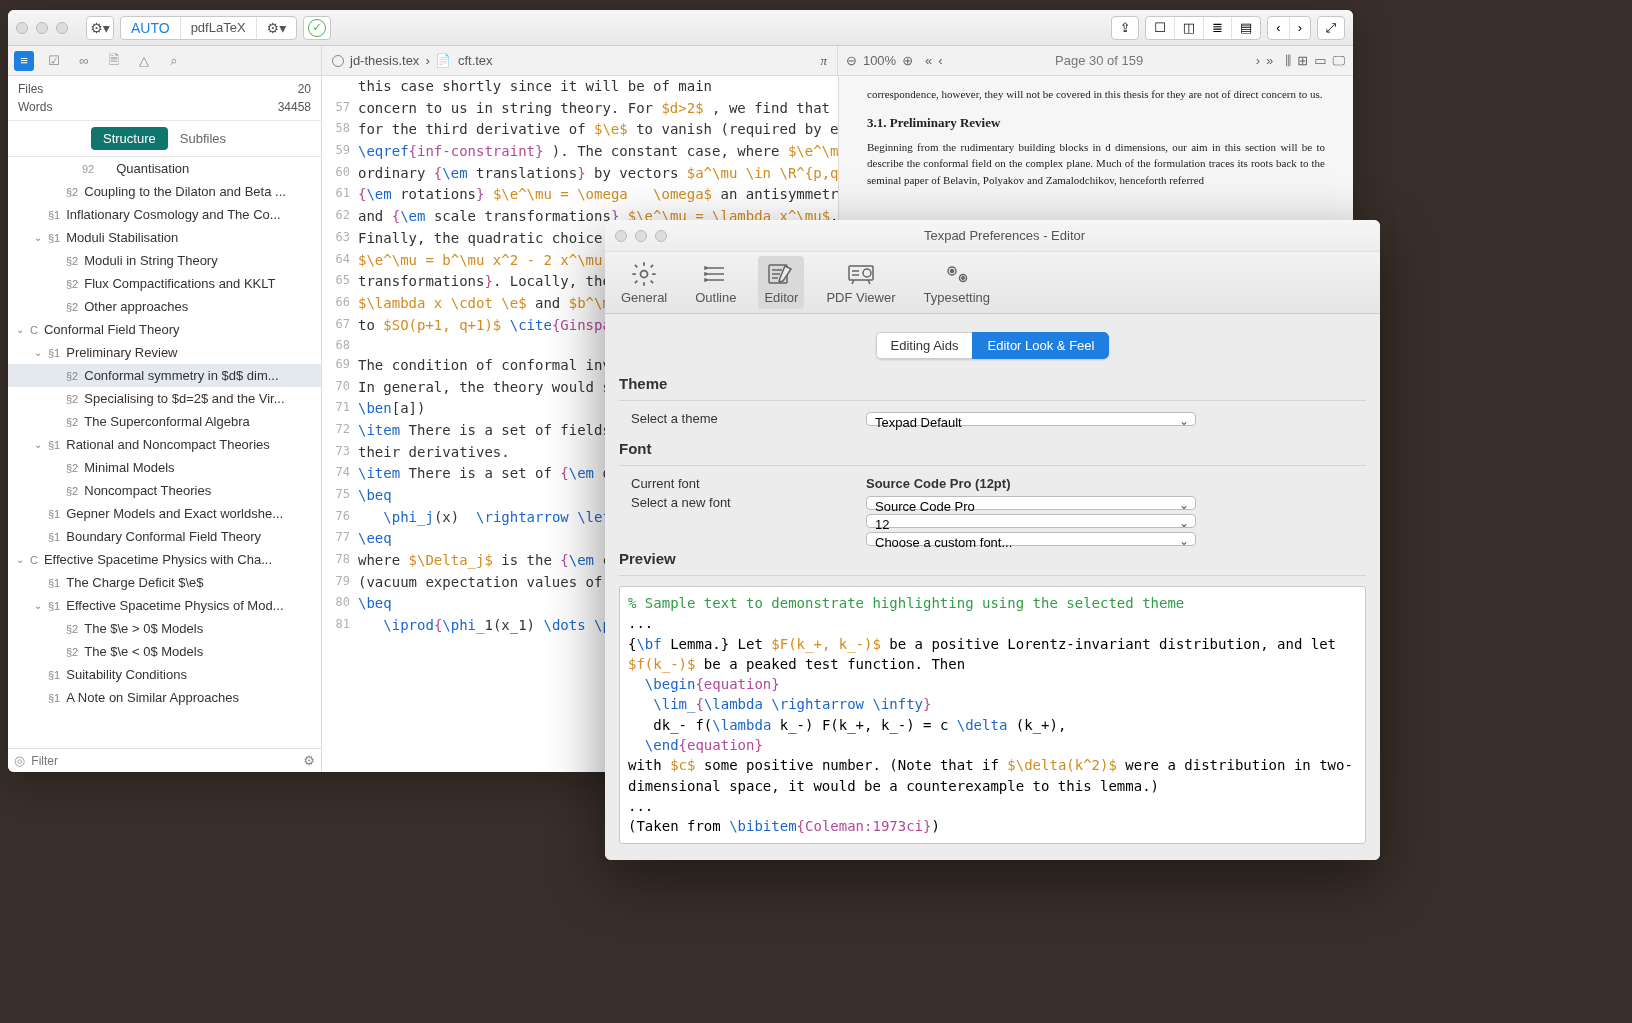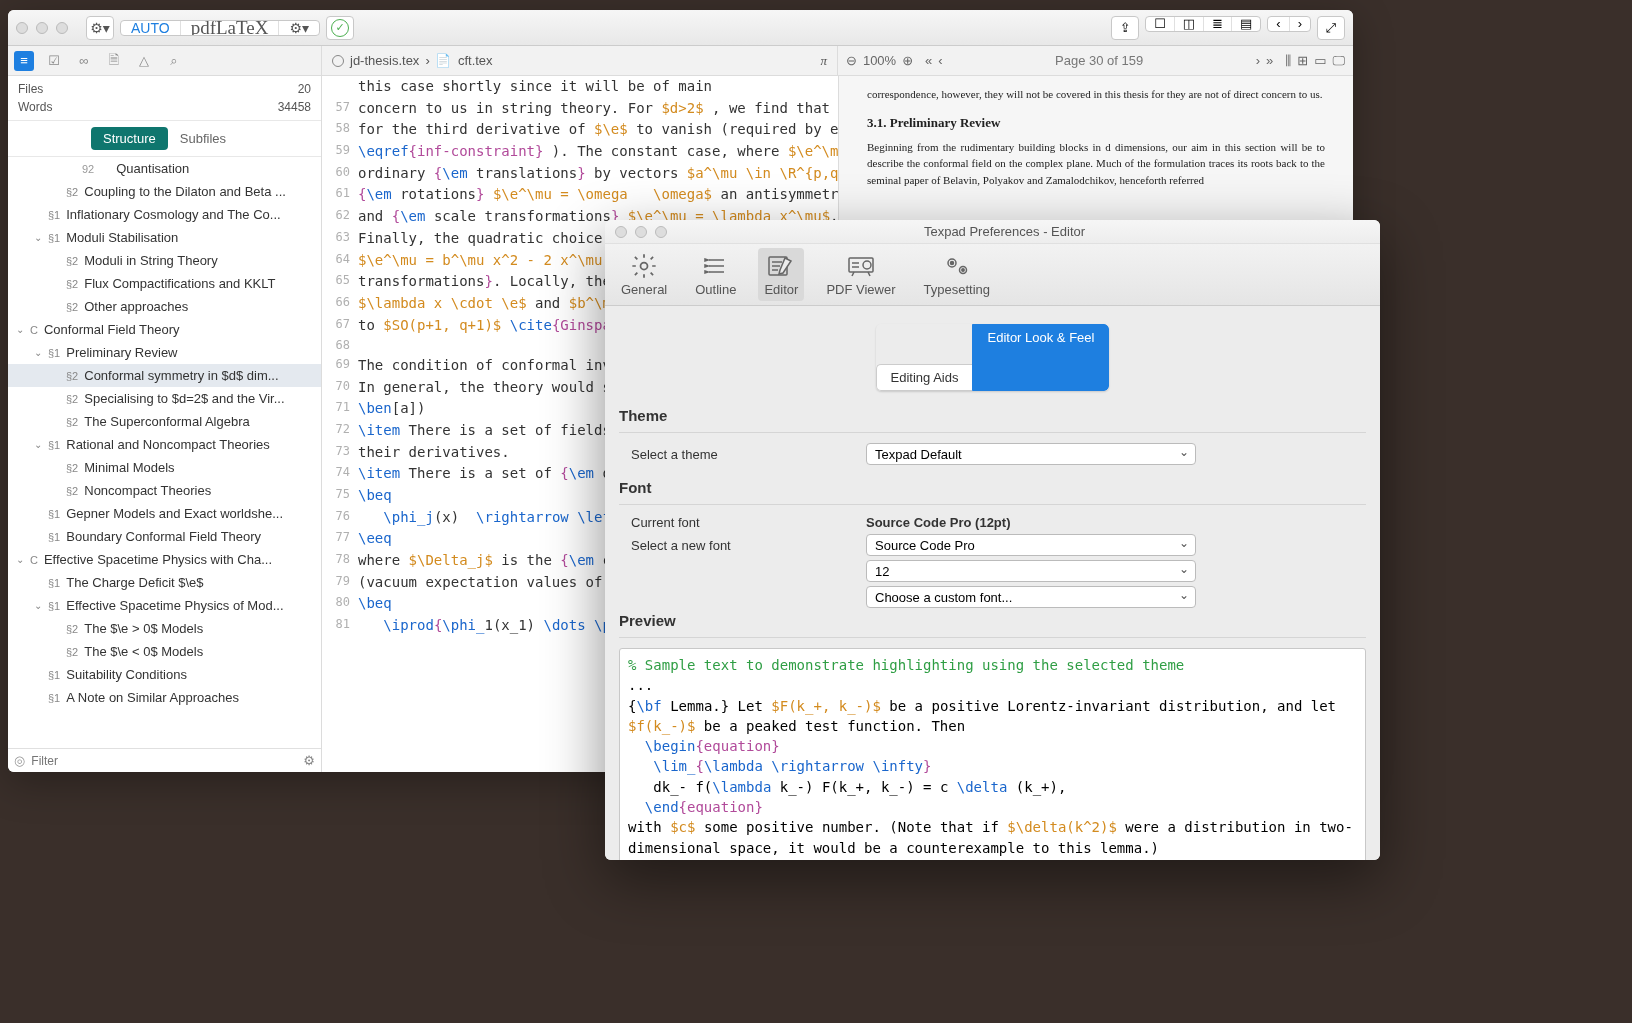--- a/index.html
+++ b/index.html
@@ -6,25 +6,25 @@
 body { font-family: -apple-system, BlinkMacSystemFont, "Segoe UI", sans-serif; font-size: 13px; background: #3a2f2a; overflow: hidden; height: 1023px; width: 1632px; position: relative; }
 
 
 .main-window { position: absolute; left: 8px; top: 10px; width: 1345px; height: 762px; background: #ececec; border-radius: 6px; box-shadow: 0 10px 40px rgba(0,0,0,0.3); display: flex; flex-direction: column; overflow: hidden; }
 
 
 .titlebar { height: 36px; background: linear-gradient(#f6f6f6,#e8e8e8); border-bottom: 1px solid #ccc; display: flex; align-items: center; padding: 0 8px; gap: 6px; }
 .traffic-lights { display: flex; gap: 8px; margin-right: 12px; }
 .traffic-dot { width: 12px; height: 12px; border-radius: 50%; background: #ddd; border: 0.5px solid #bbb; }
 .tb-btn { width: 28px; height: 24px; border: 1px solid #c8c8c8; background: #fff; border-radius: 4px; display: inline-flex; align-items: center; justify-content: center; cursor: pointer; }
-.tb-seg { display: flex; border: 1px solid #c8c8c8; border-radius: 4px; overflow: hidden; background: #fff; height: 16px; }
+.tb-seg { display: flex; border: 1px solid #c8c8c8; border-radius: 4px; overflow: hidden; background: #fff; height: 24px; }
 .tb-seg > div { padding: 0 10px; display: flex; align-items: center; border-right: 1px solid #e0e0e0; }
 .tb-seg > div:last-child { border-right: none; }
 .auto-label { color: #1e7fe0; font-weight: 500; font-size: 14px; }
-.engine-label { color: #555; font-size: 19px; font-family: Liberation Serif, serif; }
+.engine-label { color: #555; font-size: 13px; }
 .circle-check { width: 18px; height: 18px; border: 1.5px solid #4caf50; border-radius: 50%; display: flex; align-items: center; justify-content: center; color: #4caf50; font-size: 11px; }
 .spacer { flex: 1; }
 .tb-group-right { display: flex; gap: 6px; }
 .tb-group-right .tb-seg > div { padding: 0 8px; }
 .gear-caret { font-size: 14px; color: #555; }
 
 
 .subbar { height: 30px; background: #f2f2f2; border-bottom: 1px solid #dcdcdc; display: flex; }
 .subbar-left { width: 314px; border-right: 1px solid #dcdcdc; display: flex; align-items: center; padding: 0 6px; gap: 10px; }
 .sb-icon { width: 20px; height: 20px; display: flex; align-items: center; justify-content: center; color: #888; border-radius: 3px; }
@@ -62,39 +62,39 @@
 .k-math { color: #d38b1f; }
 .k-brace { color: #b14a9a; }
 
 
 .pdf { width: 515px; background: #f6f6f6; border-left: 1px solid #dcdcdc; padding: 10px 28px; color:#222; font-family: Georgia, serif; font-size: 11px; overflow: hidden; }
 .pdf h3 { font-size: 13px; font-weight: bold; margin: 12px 0 8px; }
 .pdf p { text-align: justify; line-height: 1.5; margin-bottom: 8px; }
 
 
 .prefs-window { position: absolute; left: 605px; top: 220px; width: 775px; height: 640px; background: #ececec; border-radius: 6px; box-shadow: 0 20px 60px rgba(0,0,0,0.45); display:flex; flex-direction:column; overflow:hidden; }
-.prefs-title { height: 24px; display:flex; align-items:center; background: linear-gradient(#f6f6f6,#ededed); border-bottom: 1px solid #e0e0e0; }
+.prefs-title { height: 32px; display:flex; align-items:center; background: linear-gradient(#f6f6f6,#ededed); border-bottom: 1px solid #e0e0e0; }
 .prefs-title .traffic-lights { margin-left: 10px; }
 .prefs-title .title-text { flex:1; text-align:center; color:#555; font-size:13px; margin-left:-50px; }
 .prefs-toolbar { height: 62px; background: linear-gradient(#f2f2f2,#e5e5e5); border-bottom: 1px solid #ccc; display:flex; align-items: center; padding: 0 10px; gap: 16px; }
 .prefs-tab { display:flex; flex-direction:column; align-items:center; gap:2px; padding: 4px 6px; color:#555; cursor: pointer; border-radius: 4px; }
 .prefs-tab.active { background: #d9d9d9; }
 .prefs-tab .ico { width:32px; height:28px; display:flex; align-items:center; justify-content:center; color:#666; }
 .prefs-body { flex:1; padding: 12px 14px 10px; overflow-y:auto; background: #ececec; }
 .seg-center { display:flex; justify-content:center; margin: 6px 0 16px; }
 .seg-center .seg { display:flex; border-radius:5px; overflow:hidden; box-shadow: 0 1px 2px rgba(0,0,0,0.15); }
 .seg .opt { padding: 5px 14px; background:#fff; color:#333; cursor:pointer; border:1px solid #ccc; font-size:13px; }
-.seg .opt:first-child { border-radius: 5px 0 0 5px; border-right:none;margin-top:40px; }
+.seg .opt:first-child { border-radius: 5px 0 0 5px; border-right:none; }
 .seg .opt:last-child { border-radius: 0 5px 5px 0; }
 .seg .opt.active { background: #1e7fe0; color:#fff; border-color:#1e7fe0; }
 .section-h { font-size:15px; font-weight:600; color:#333; margin: 6px 0 8px; }
 .form-row { display:flex; align-items:center; margin: 4px 12px; }
 .form-row .lbl { width: 235px; color:#333; font-size:13px; }
 .form-row .val { flex:1; color:#333; font-size: 13px; font-weight: 600; }
-.select { flex:1; max-width: 330px; background:#fff; border:1px solid #bbb; border-radius:4px; padding: 2px 22px 2px 8px; font-size:13px; position:relative; height: 22px; display:flex; align-items:flex-end; }
+.select { flex:1; max-width: 330px; background:#fff; border:1px solid #bbb; border-radius:4px; padding: 2px 22px 2px 8px; font-size:13px; position:relative; height: 14px; display:flex; align-items:flex-start; }
 .select::after { content:"⌄"; position:absolute; right:6px; color:#555; font-size:12px; top: 1px; }
 .hr { border:none; border-top:1px solid #d5d5d5; margin: 8px 0 10px; }
 .preview-box { background:#fff; border:1px solid #c8c8c8; border-radius:3px; padding: 6px 8px; font-family: "Menlo","Consolas",monospace; font-size:14px; line-height:1.45; white-space: pre-wrap; }
 .pv-comment { color: #2f9e44; }
 .pv-cmd { color: #1a66cc; }
 .pv-math { color: #d38b1f; }
 .pv-brace { color: #b14a9a; }
 
 svg { display:block; }
 </style>

